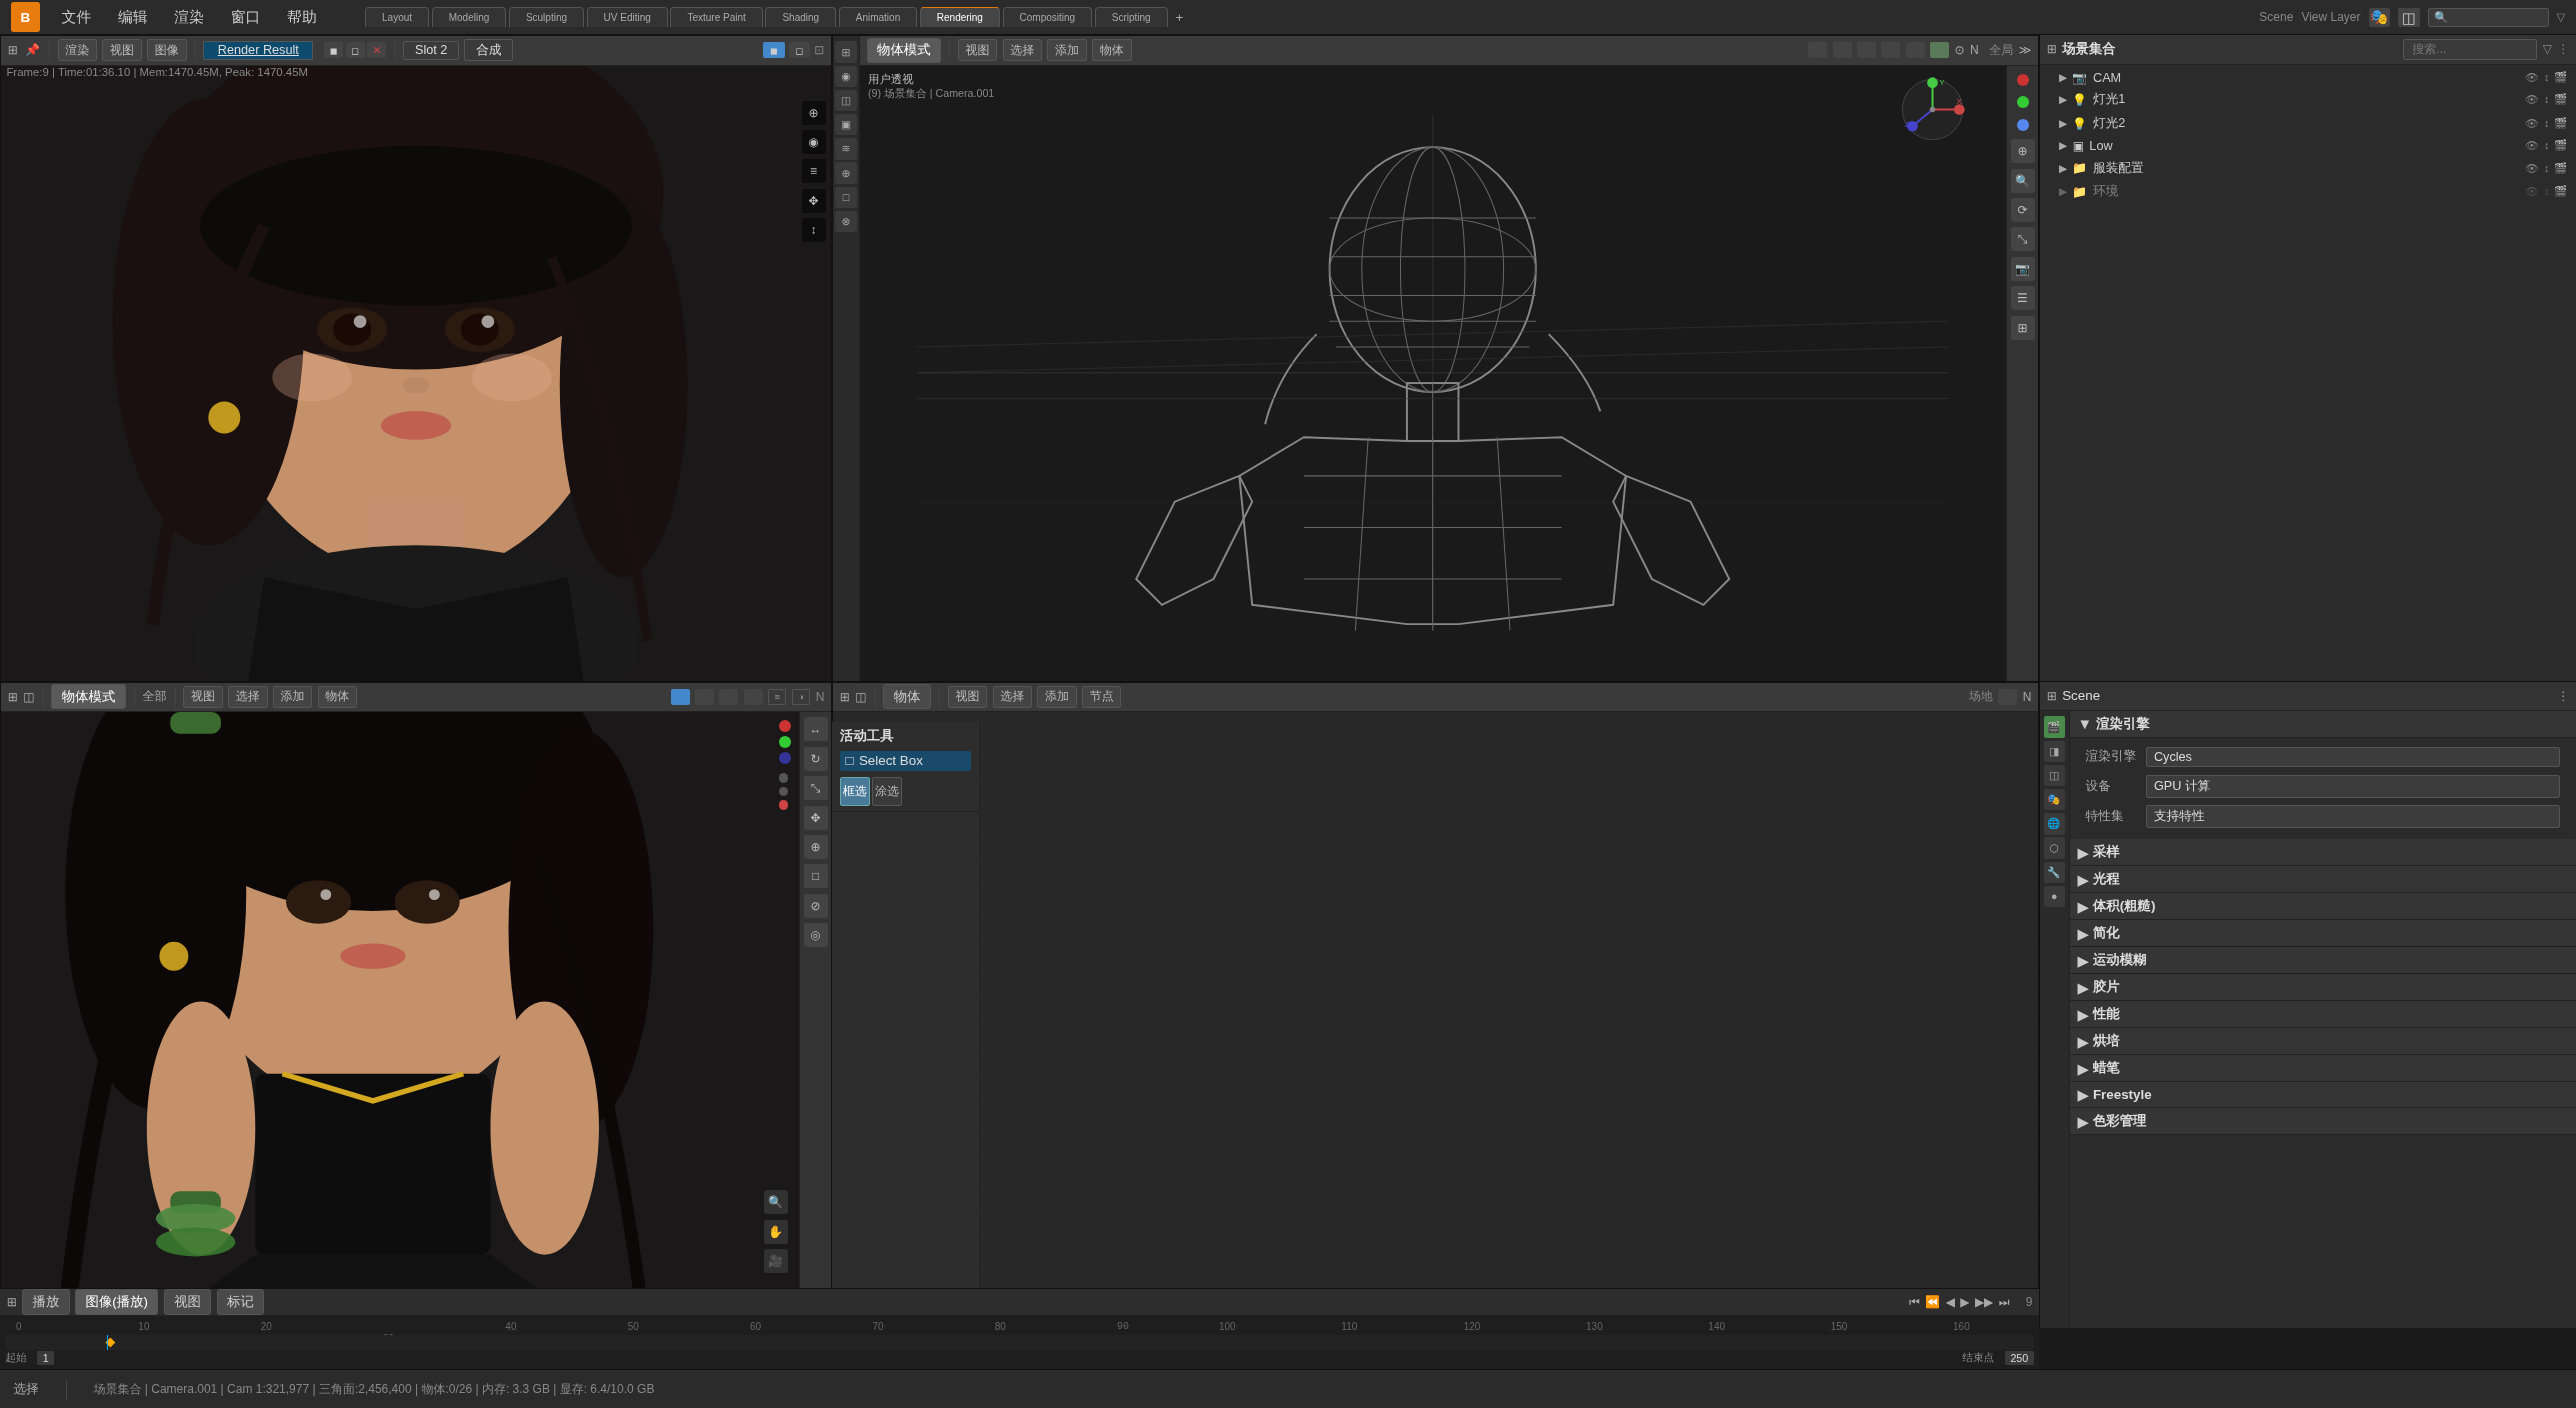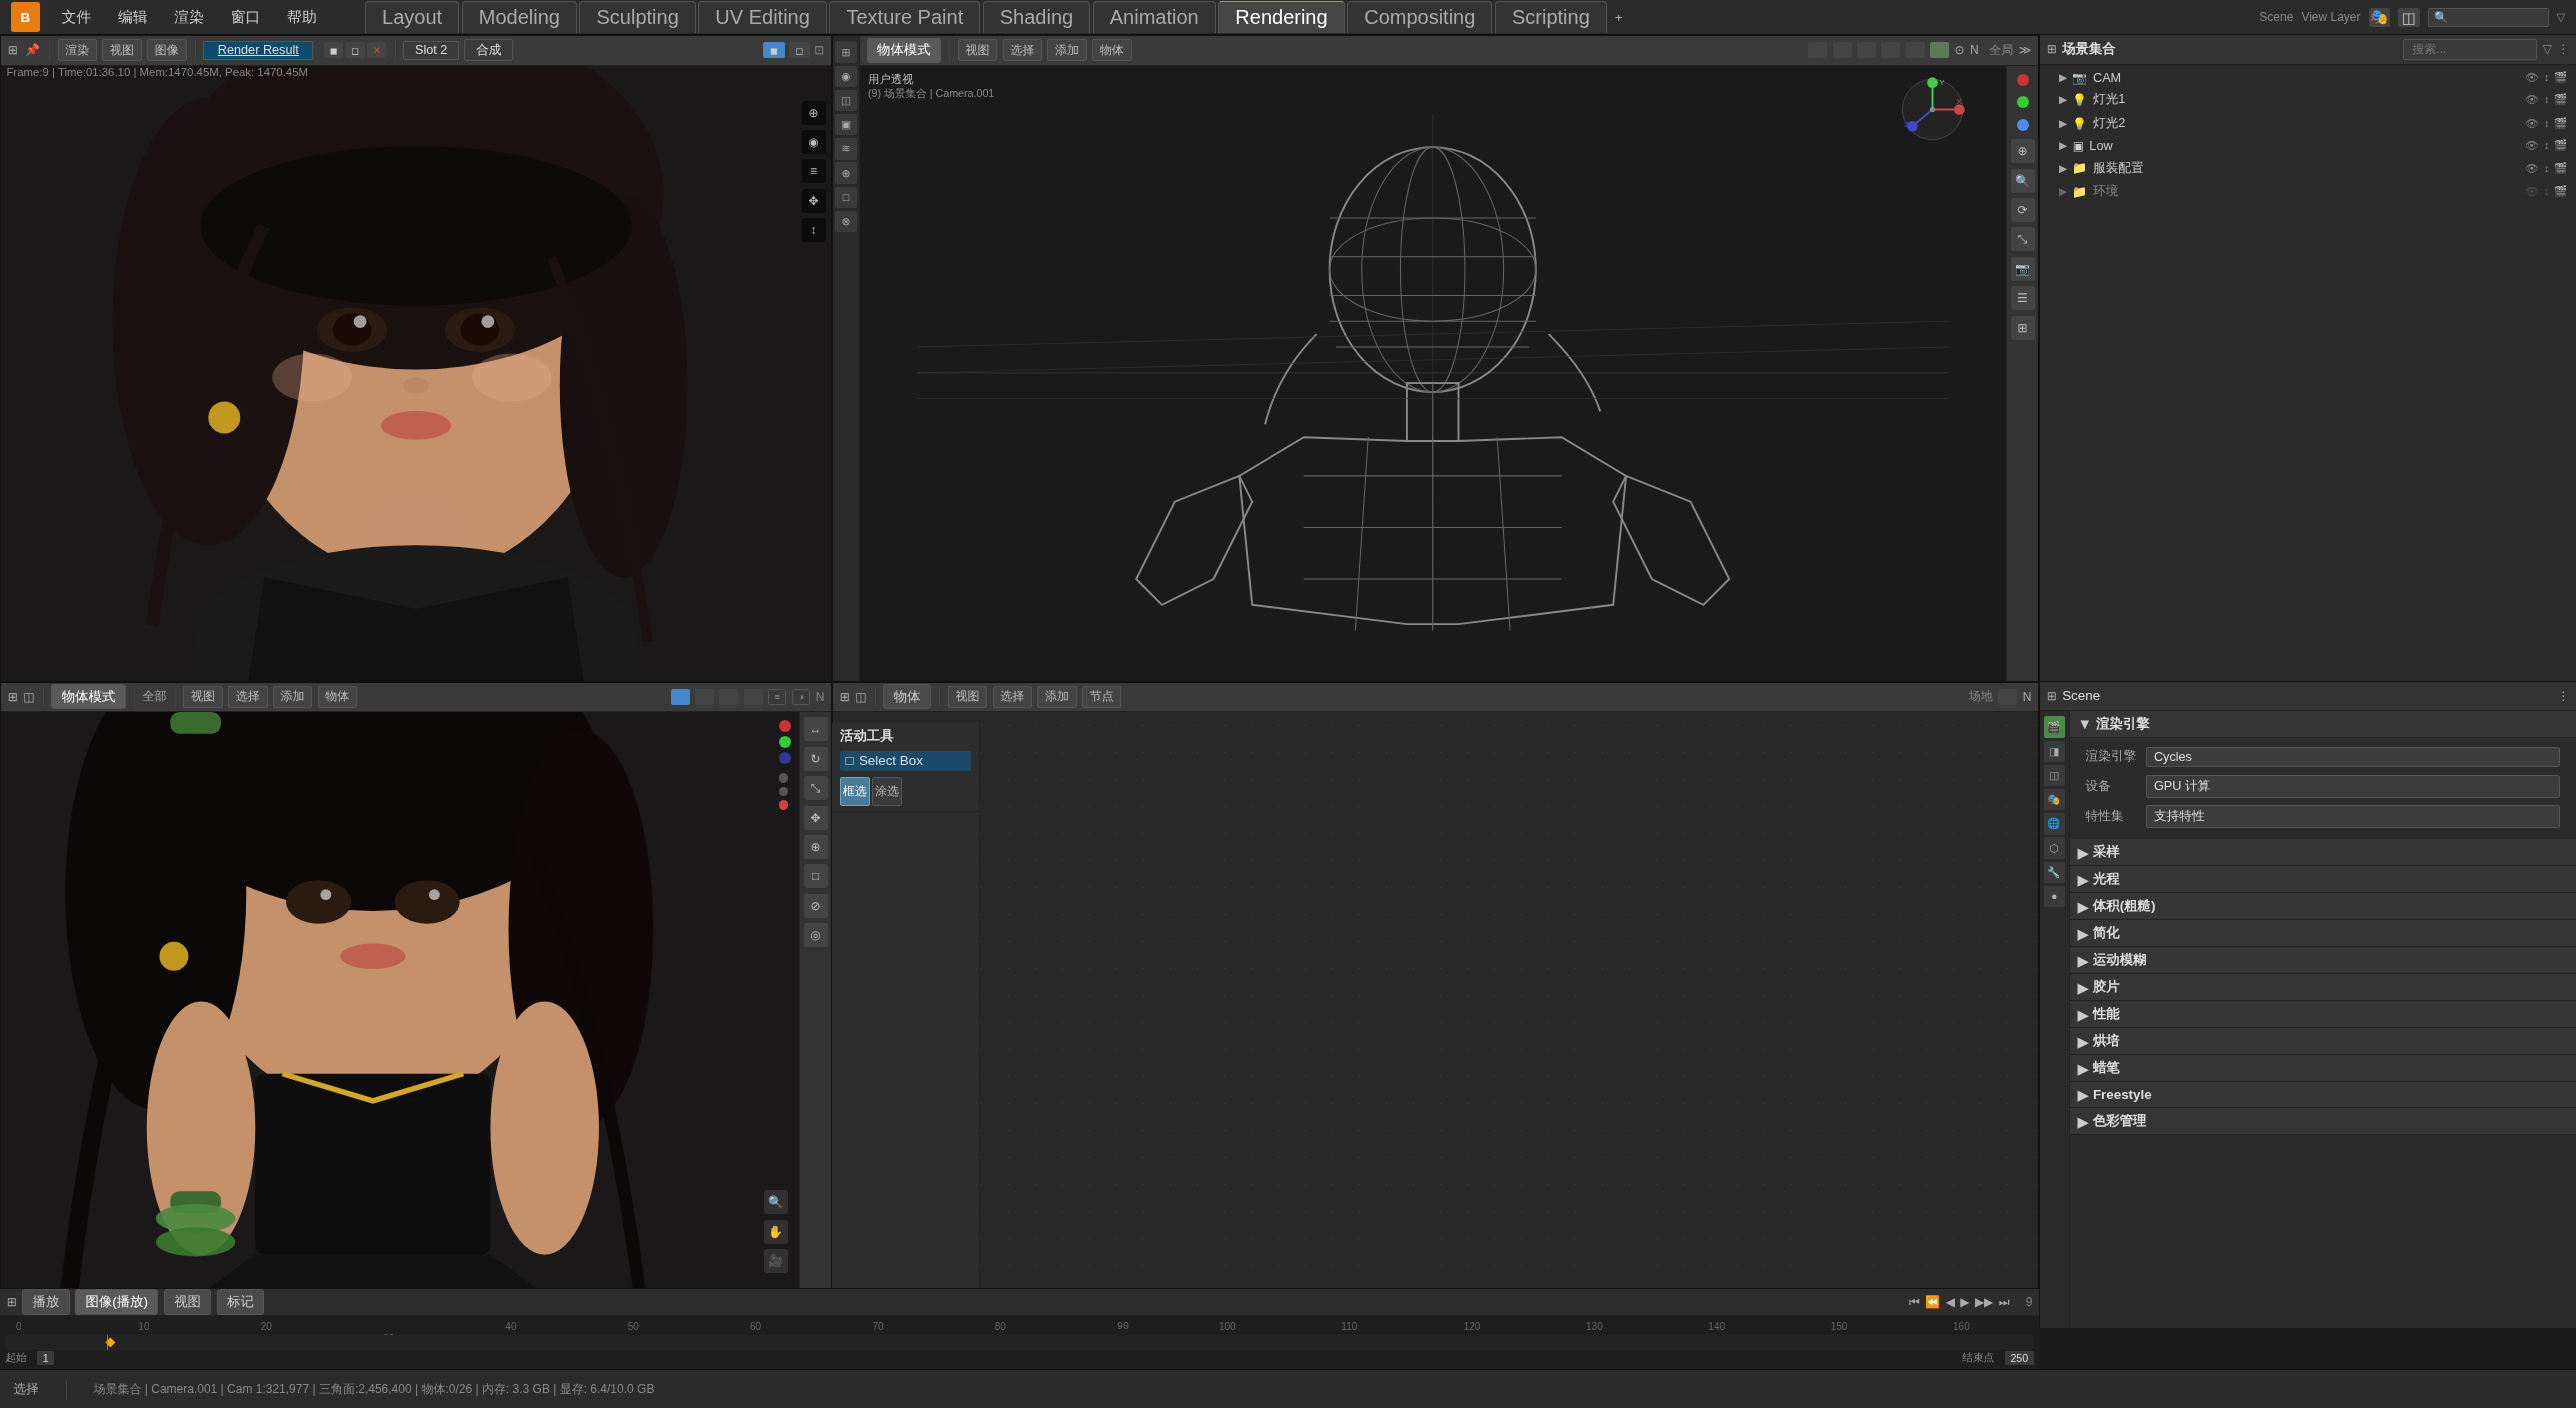--- a/index.html
+++ b/index.html
@@ -38,21 +38,21 @@
     .menu-item {
       color: #cccccc;
       font-size: 14.8px;
       cursor: pointer;
       padding: 2.7px 5.4px;
       border-radius: 2px;
       white-space: nowrap;
     }
     .ws-tab {
       padding: 4px 16px;
-      font-size: 20px;
+      font-size: 10px;
       color: #aaa;
       cursor: pointer;
       border-radius: 4px 4px 0 0;
       background: #333;
       margin-right: 1.3px;
       border-top: 0.7px solid #555;
       border-left: 0.7px solid #555;
       border-right: 0.7px solid #555;
       white-space: nowrap;
     }

